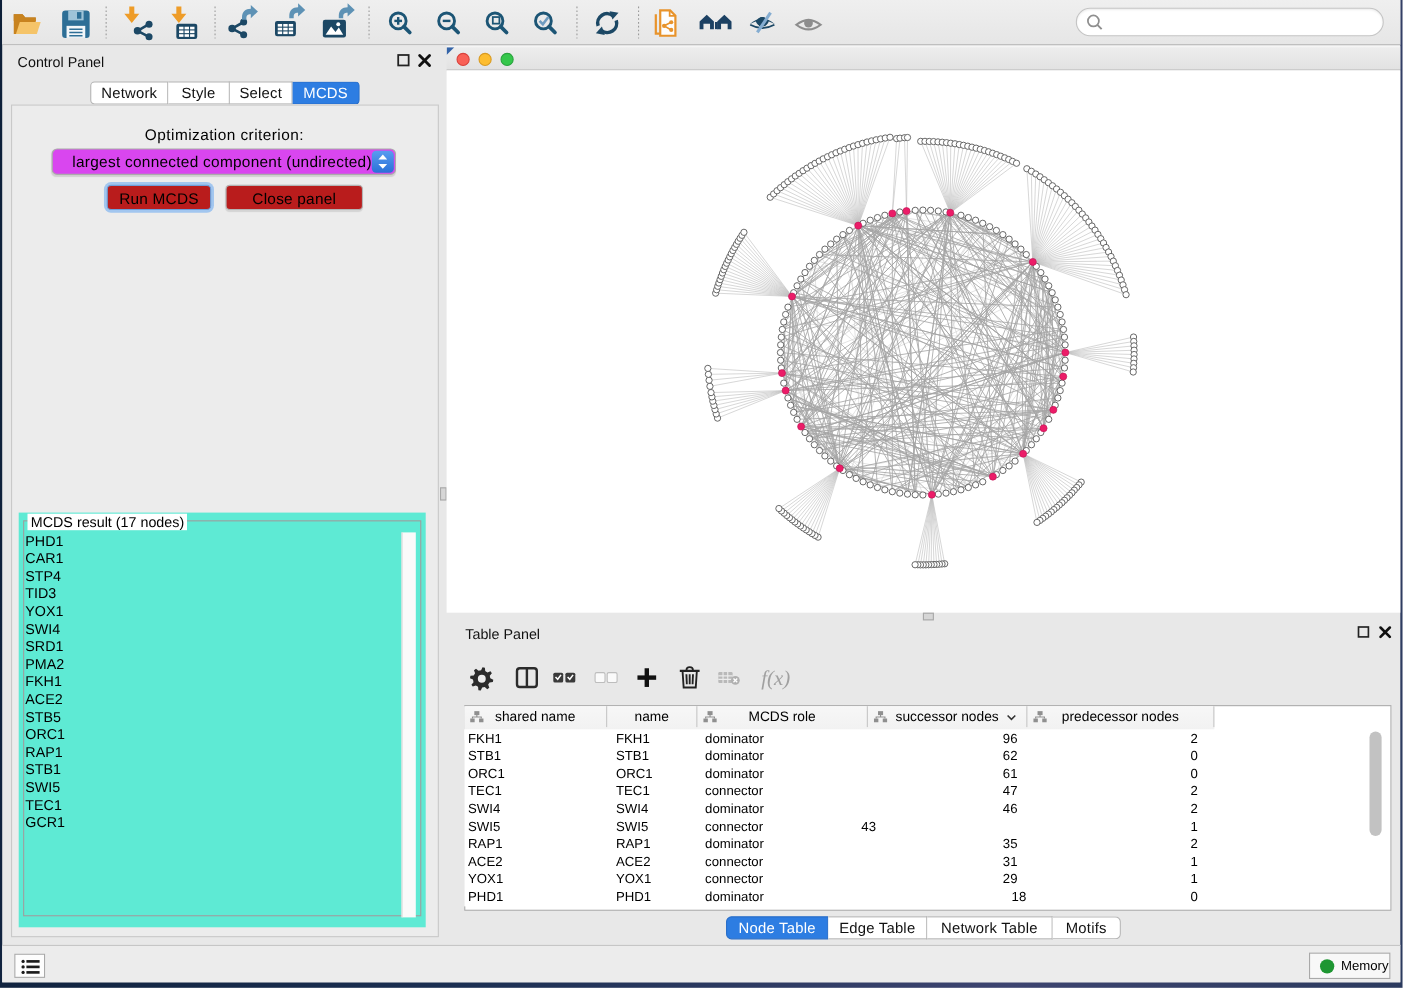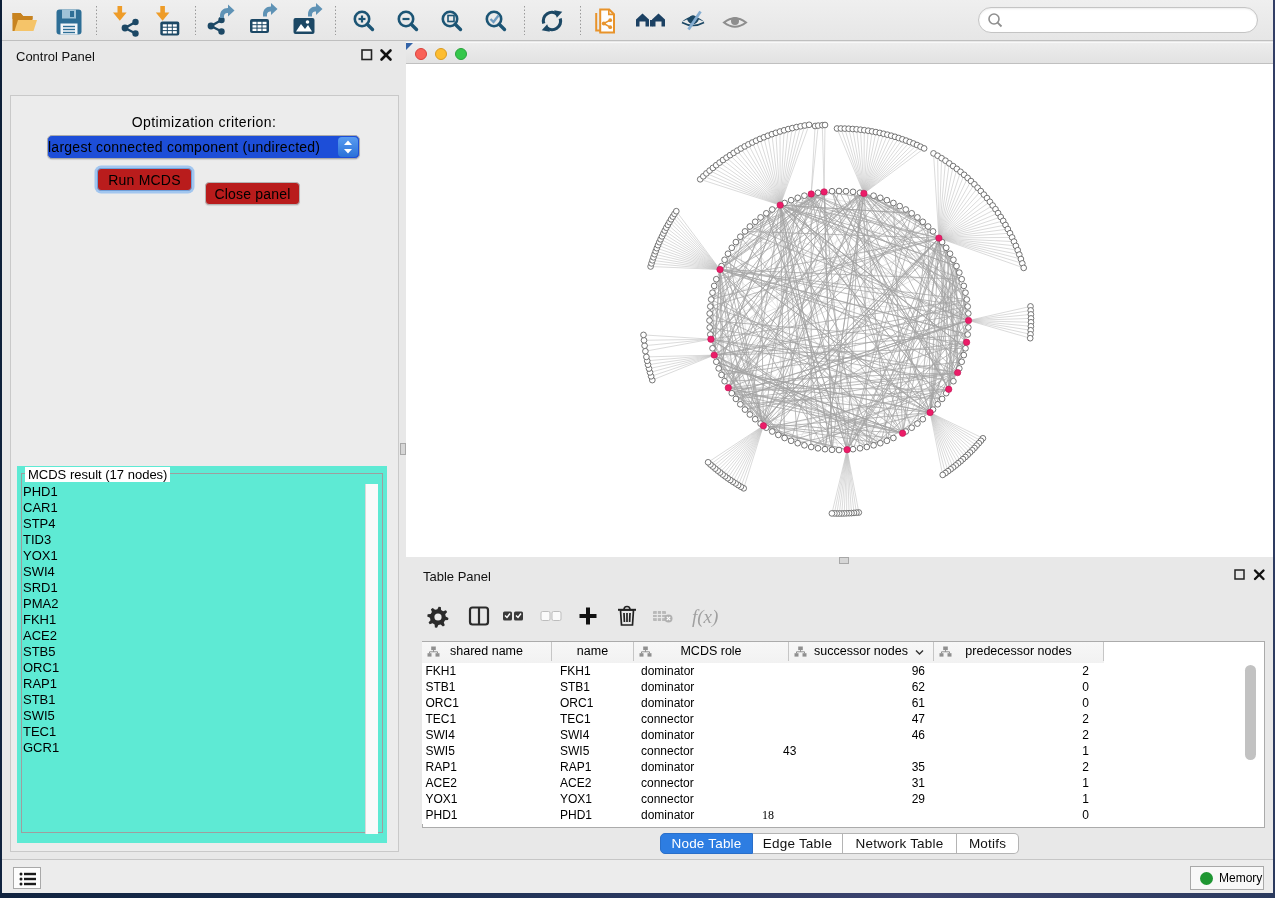--- a/index.html
+++ b/index.html
@@ -20,23 +20,23 @@
   .tabrow .tb { height:21px; font-size:13.5px; letter-spacing:0.2px; color:#111; background:#fff;
                 border:1px solid #b4b4b4; border-left:none; display:flex; align-items:center;
                 justify-content:center; }
   .tabrow .tb:first-child { border-left:1px solid #b4b4b4; border-radius:4px 0 0 4px; }
   .tabrow .tb:last-child { border-radius:0 4px 4px 0; }
   .tabrow .tb.sel { background:#2d7de2; color:#fff; border-color:#2a6fc9; }
   
   #cpanel { position:absolute; left:0; top:42px; width:404px; height:817px; }
   #cbody { position:absolute; left:8px; top:53px; width:389px; height:757px;
            background:#ececec; border:1px solid #c9c9c9; }
-  #combo { position:absolute; left:45px; top:93px; width:313px; height:24px; background:#1d4ed8;
+  #combo { position:absolute; left:45px; top:93px; width:313px; height:24px; background:#d946ef;
            border:1px solid #ababab; border-radius:5px; font-size:14px; letter-spacing:0.25px; padding-right:21px; color:#000;
-           line-height:22px; text-align:left; box-shadow:0 1px 1px rgba(0,0,0,.12); }
+           line-height:22px; text-align:right; box-shadow:0 1px 1px rgba(0,0,0,.12); }
   #combo .stepper { position:absolute; right:1px; top:1px; width:20px; height:20px; border-radius:4px;
            background:linear-gradient(#5a9cf0,#2a71d8); }
   .btn { position:absolute; height:23px; background:#b91c1c;
          border:1px solid #b4b4b4; border-radius:4px; font-size:14px; letter-spacing:0.2px; color:#000;
          display:flex; align-items:center; justify-content:center; box-shadow:0 1px 1px rgba(0,0,0,.10); }
   #runbtn { box-shadow:0 0 0 2.5px #a2c6ef, 0 1px 1px rgba(0,0,0,.1); border-color:#6f9fd8; }
   #mcdsbox { position:absolute; left:15px; top:424px; width:370px; height:377px; background:#5eead4; }
   #mcdsfs { position:absolute; left:4px; top:7px; width:362px; height:360px; border:1px solid #9e9e9e; }
   #mcdsleg { position:absolute; left:3px; top:-7px; background:#fff; padding:0 3px; font-size:13px; color:#000; }
   #mcdslist { position:absolute; left:1px; top:10px; font-size:13px; color:#000; line-height:16px; }
@@ -227,30 +227,36 @@
 </div>
 <div id="cpanel">
   <div class="ptitle abs" style="left:14px;top:7px;">Control Panel</div>
   <svg class="abs" width="34" height="16" style="left:358px;top:6px">
         <rect x="2" y="2" width="9.5" height="9.5" fill="none" stroke="#222" stroke-width="1.6"></rect>
         <g stroke="#111" stroke-width="2.6" stroke-linecap="round">
           <line x1="21.5" y1="2.5" x2="30.5" y2="11.5"></line>
           <line x1="30.5" y1="2.5" x2="21.5" y2="11.5"></line>
         </g>
       </svg>
+  <div class="tabrow" style="left:80px;top:32px;">
+    <div class="tb" style="width:71px">Network</div>
+    <div class="tb" style="width:56px">Style</div>
+    <div class="tb" style="width:57px">Select</div>
+    <div class="tb sel" style="width:61px">MCDS</div>
+  </div>
   <div id="cbody"></div>
   <div class="abs" style="left:0;top:72px;width:404px;text-align:center;font-size:14px;letter-spacing:0.4px;color:#000;"><span style="position:relative;left:0px;">Optimization criterion:</span></div>
   <div id="combo">largest connected component (undirected)
     <div class="stepper"><svg width="20" height="20">
             <path d="M6,8 L10,3.5 L14,8 Z" fill="#fff"></path>
             <path d="M6,12 L10,16.5 L14,12 Z" fill="#fff"></path>
           </svg></div>
   </div>
   <div class="btn" id="runbtn" style="left:95px;top:126px;width:95px;">Run MCDS</div>
-  <div class="btn" style="left:203px;top:140px;width:95px;">Close panel</div>
+  <div class="btn" style="left:203px;top:126px;width:125px;">Close panel</div>
   <div id="mcdsbox">
     <div id="mcdsfs">
       <div id="mcdsleg">MCDS result (17 nodes)</div>
       <div id="mcdstrack"></div>
       <div id="mcdslist">PHD1<br>CAR1<br>STP4<br>TID3<br>YOX1<br>SWI4<br>SRD1<br>PMA2<br>FKH1<br>ACE2<br>STB5<br>ORC1<br>RAP1<br>STB1<br>SWI5<br>TEC1<br>GCR1</div>
     </div>
   </div>
 </div>
 <div class="abs" style="left:398px;top:443px;width:6px;height:12px;background:#d6d6d6;border:1px solid #a8a8a8;"></div>
 <div id="netwin">
@@ -1232,21 +1238,21 @@
 <div class="cell" style="left:361px;top:112px;width:142px;text-align:right;">31</div>
 <div class="cell" style="left:506px;top:112px;width:161px;text-align:right;">1</div>
 <div class="cell" style="left:3.5px;top:128px;">YOX1</div>
 <div class="cell" style="left:138px;top:128px;">YOX1</div>
 <div class="cell" style="left:219px;top:128px;">connector</div>
 <div class="cell" style="left:361px;top:128px;width:142px;text-align:right;">29</div>
 <div class="cell" style="left:506px;top:128px;width:161px;text-align:right;">1</div>
 <div class="cell" style="left:3.5px;top:144px;">PHD1</div>
 <div class="cell" style="left:138px;top:144px;">PHD1</div>
 <div class="cell" style="left:219px;top:144px;">dominator</div>
-<div class="cell" style="left:340px;top:144px;width:142px;font-family:Liberation Serif, serif;">18</div>
+<div class="cell" style="left:369px;top:144px;width:142px;text-align:right;">18</div>
 <div class="cell" style="left:506px;top:144px;width:161px;text-align:right;">0</div>
   </div>
   <div class="abs" style="left:839px;top:99px;width:11px;height:95px;background:#c2c2c2;border-radius:6px;"></div>
   <div class="tabrow" style="left:254px;top:267px;">
     <div class="tb sel" style="width:93px;border-radius:5px 0 0 5px;">Node Table</div>
     <div class="tb" style="width:90px">Edge Table</div>
     <div class="tb" style="width:114px">Network Table</div>
     <div class="tb" style="width:62px;border-radius:0 5px 5px 0;">Motifs</div>
   </div>
 </div>

